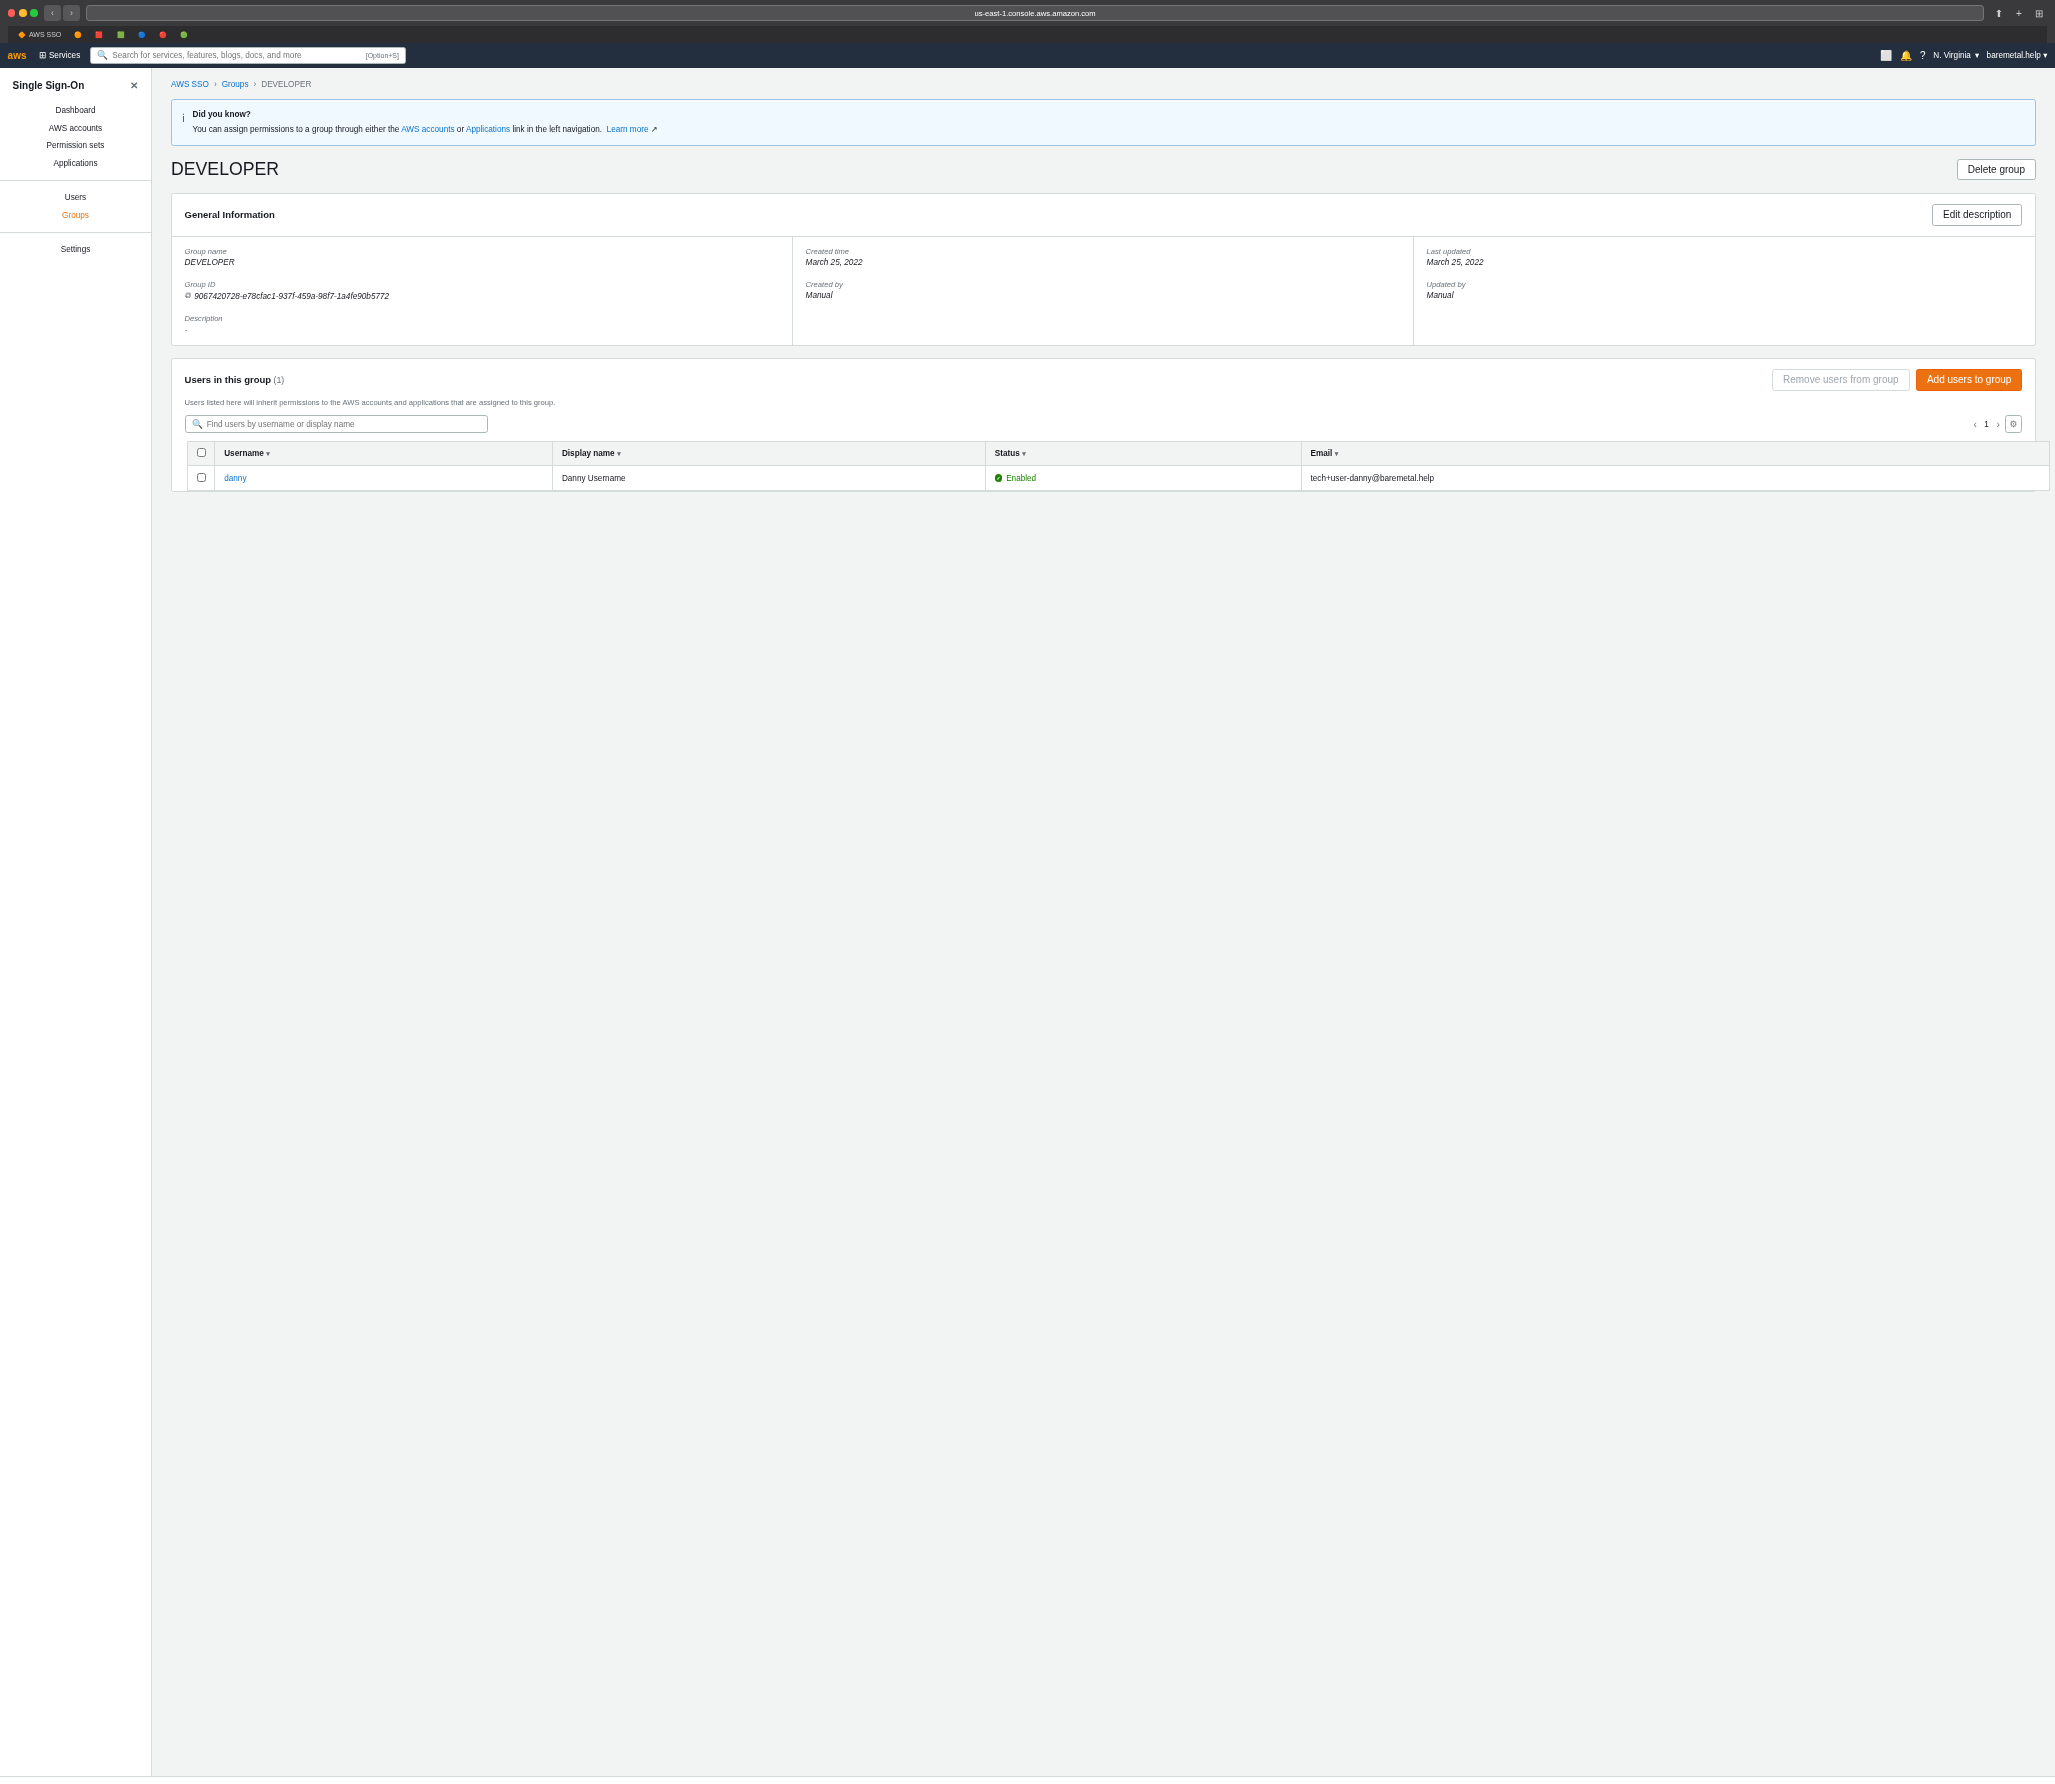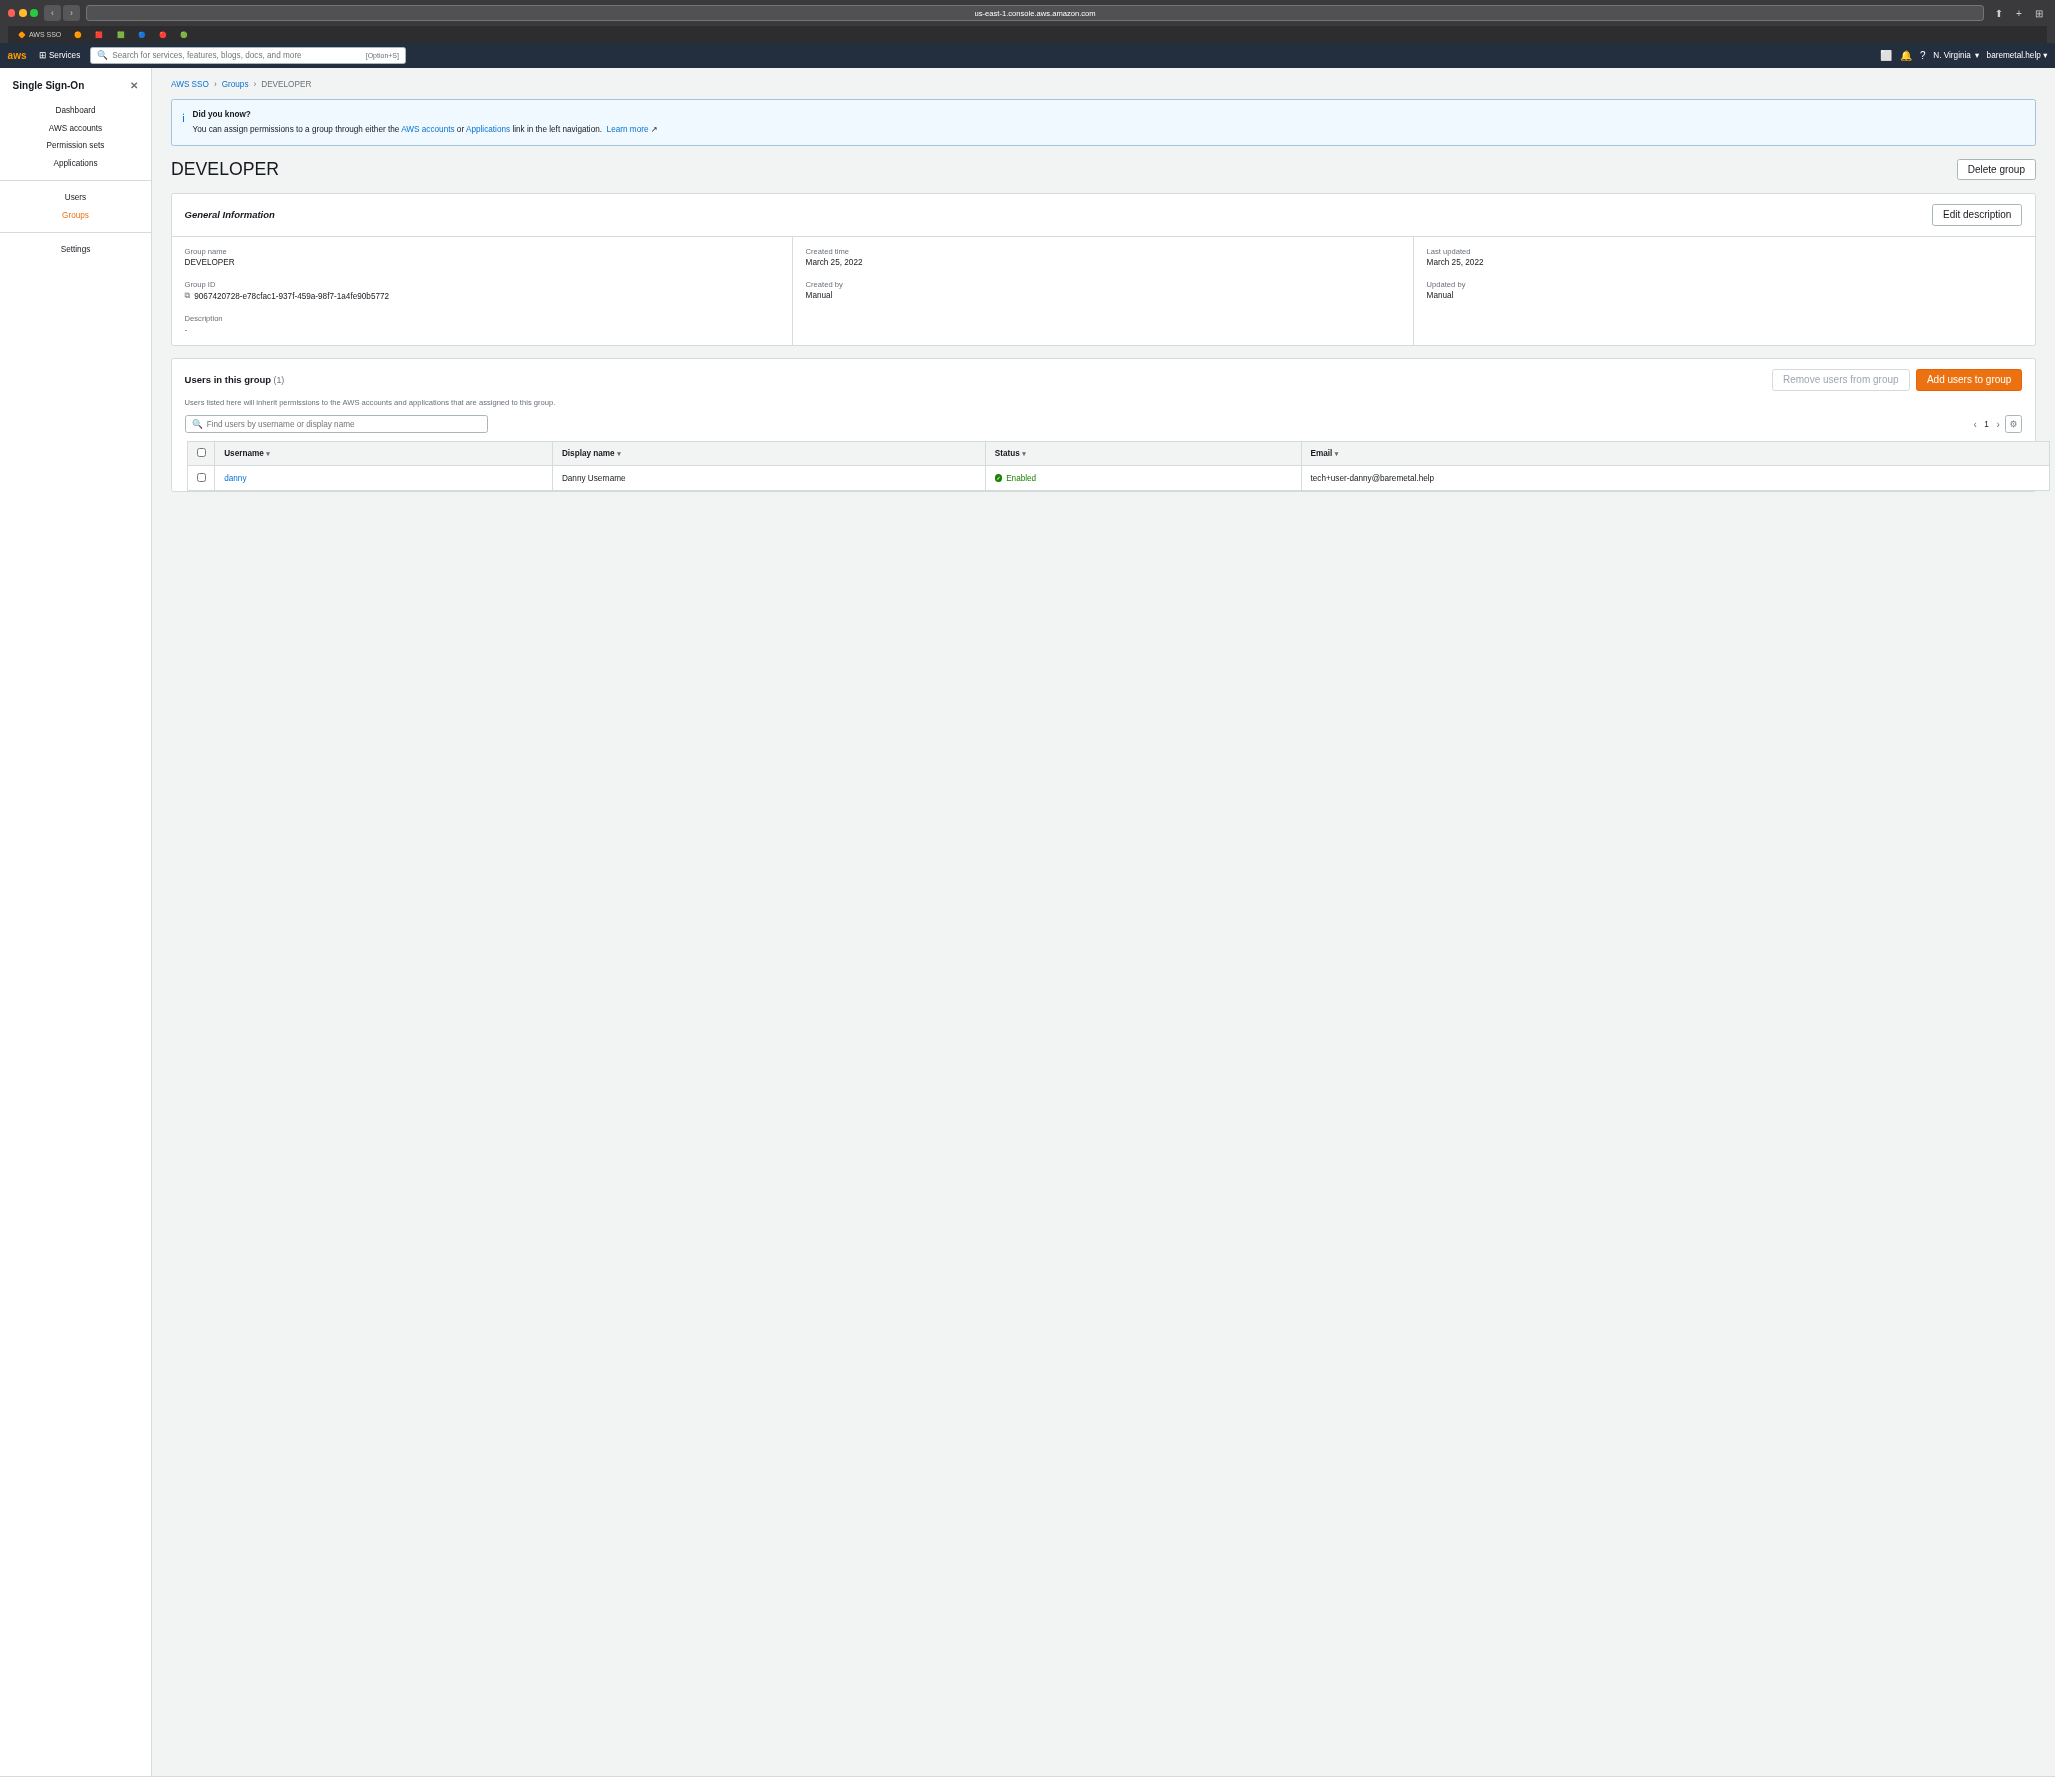--- a/index.html
+++ b/index.html
@@ -227,35 +227,35 @@
       border: 0.6px solid #d5dbdb;
       border-radius: 2.5px;
       margin-bottom: 12.6px;
     }
     .card-header {
       display: flex; align-items: center; justify-content: space-between;
       padding: 10px 12.6px;
       border-bottom: 0.6px solid #d5dbdb;
     }
     .card-title {
-      font-size: 9.5px; font-weight: 600; color: #16191f; font-style: italic;
+      font-size: 9.5px; font-weight: 600; color: #16191f;
     }
 
     
     .info-grid {
       display: grid;
       grid-template-columns: 1fr 1fr 1fr;
       gap: 0;
     }
     .info-col {
       padding: 10px 12.6px;
       border-right: 0.6px solid #d5dbdb;
     }
     .info-col:last-child { border-right: none; }
-    .info-field { margin-bottom: 12.6px; }
+    .info-field { margin-bottom: 12.6px; font-style: italic; }
     .info-field:last-child { margin-bottom: 0; }
     .info-label {
       font-size: 7.6px; color: #687078; margin-bottom: 2.5px; font-weight: 400;
     }
     .info-value {
       font-size: 8.2px; color: #16191f;
     }
     .info-value.muted { color: #687078; }
     .group-id-row {
       display: flex; align-items: center; gap: 3.8px;

